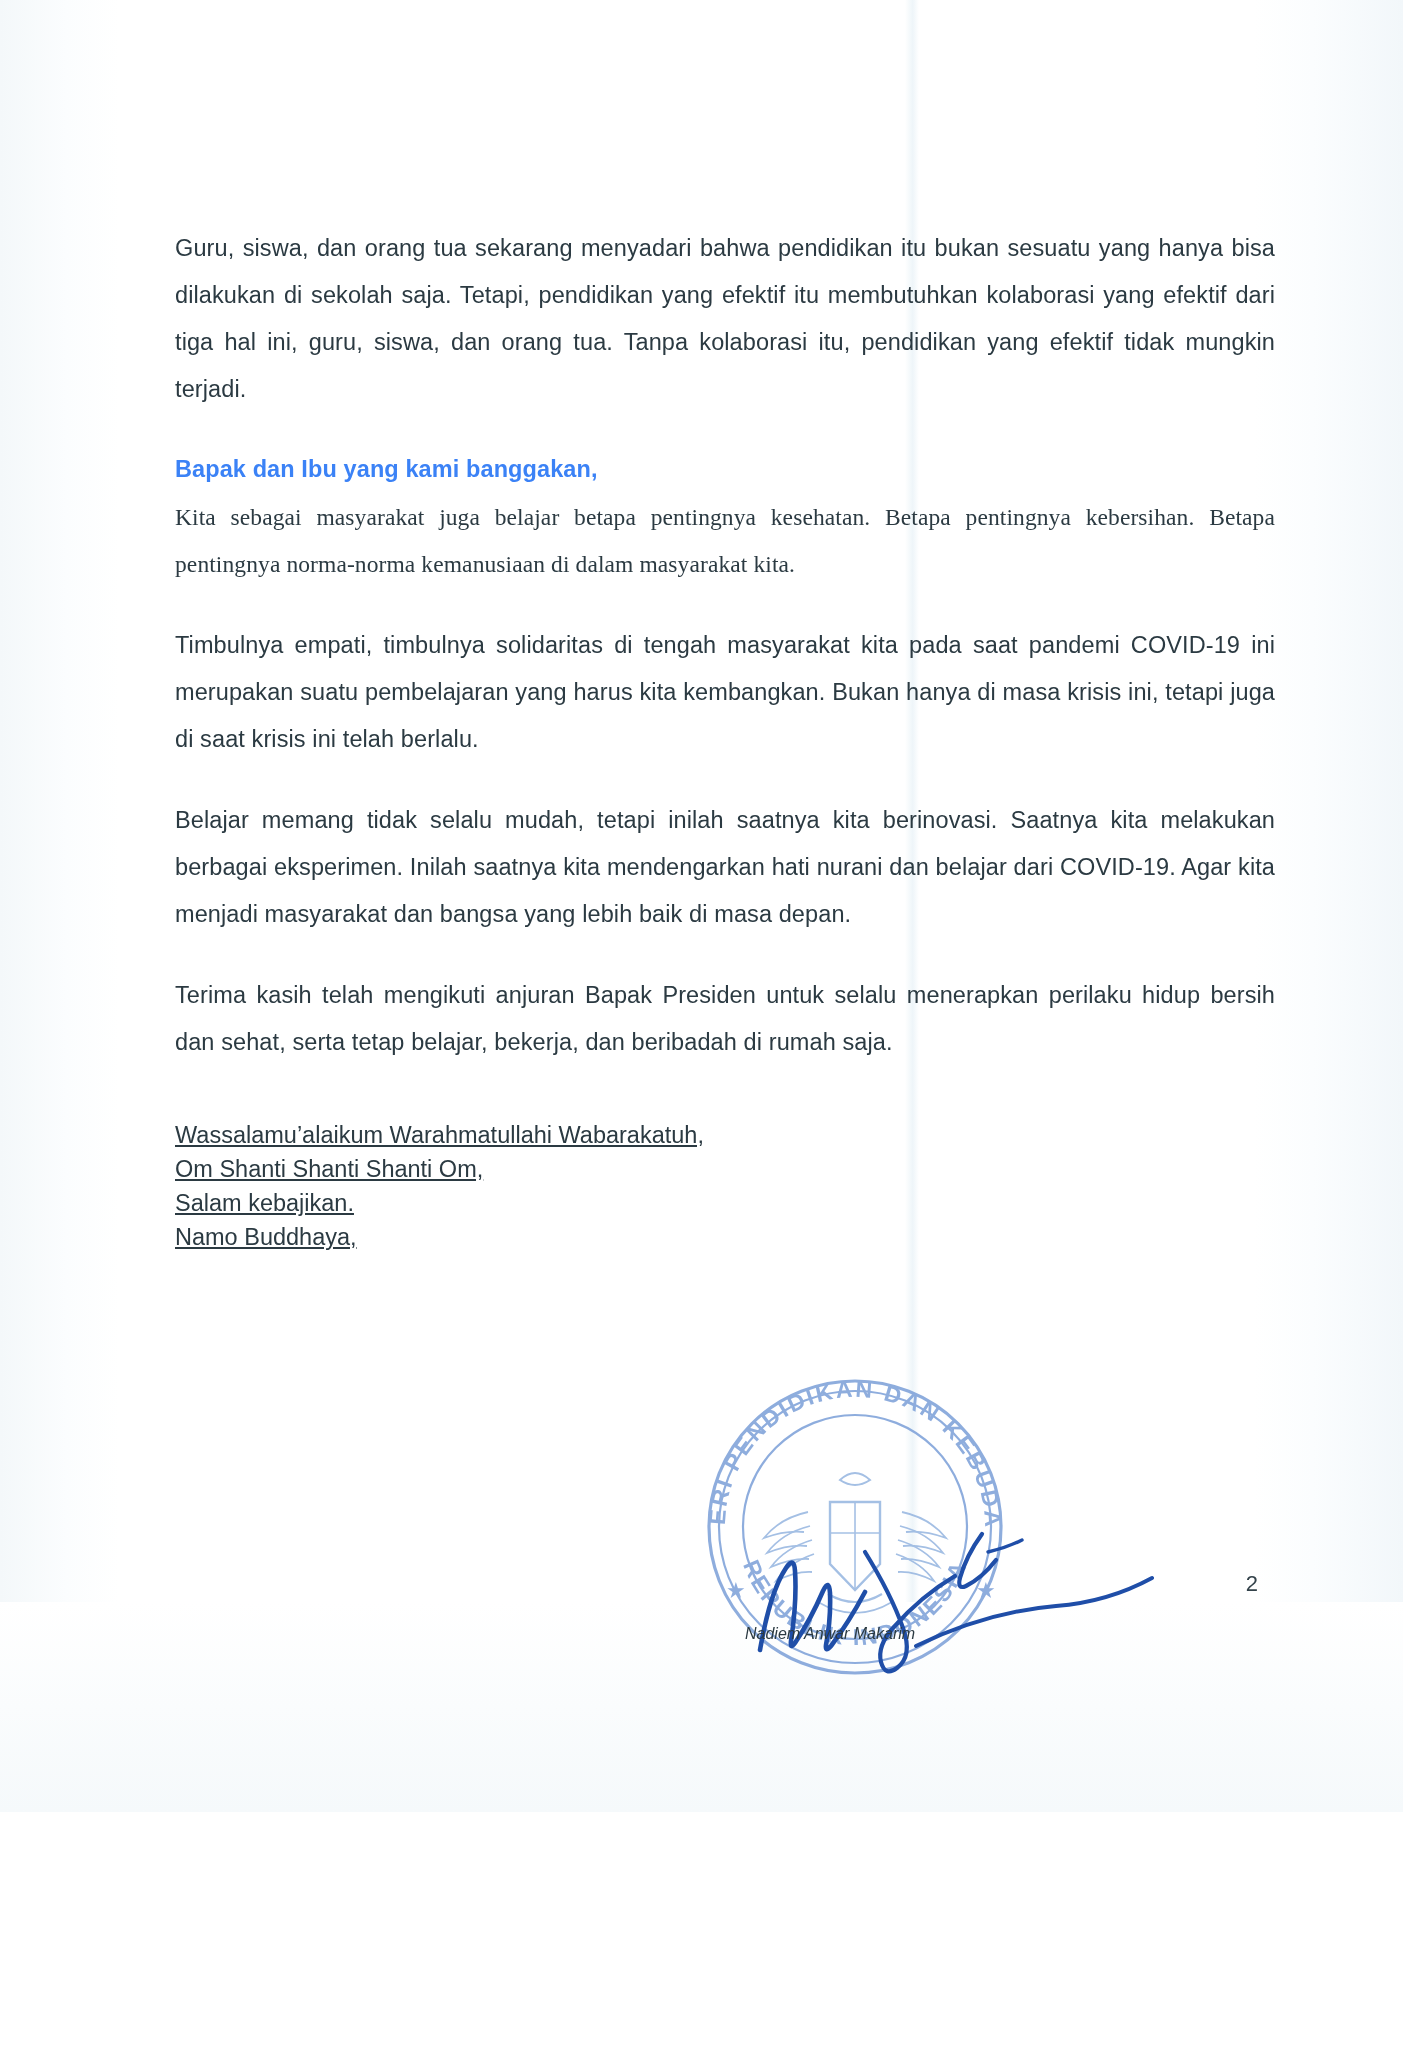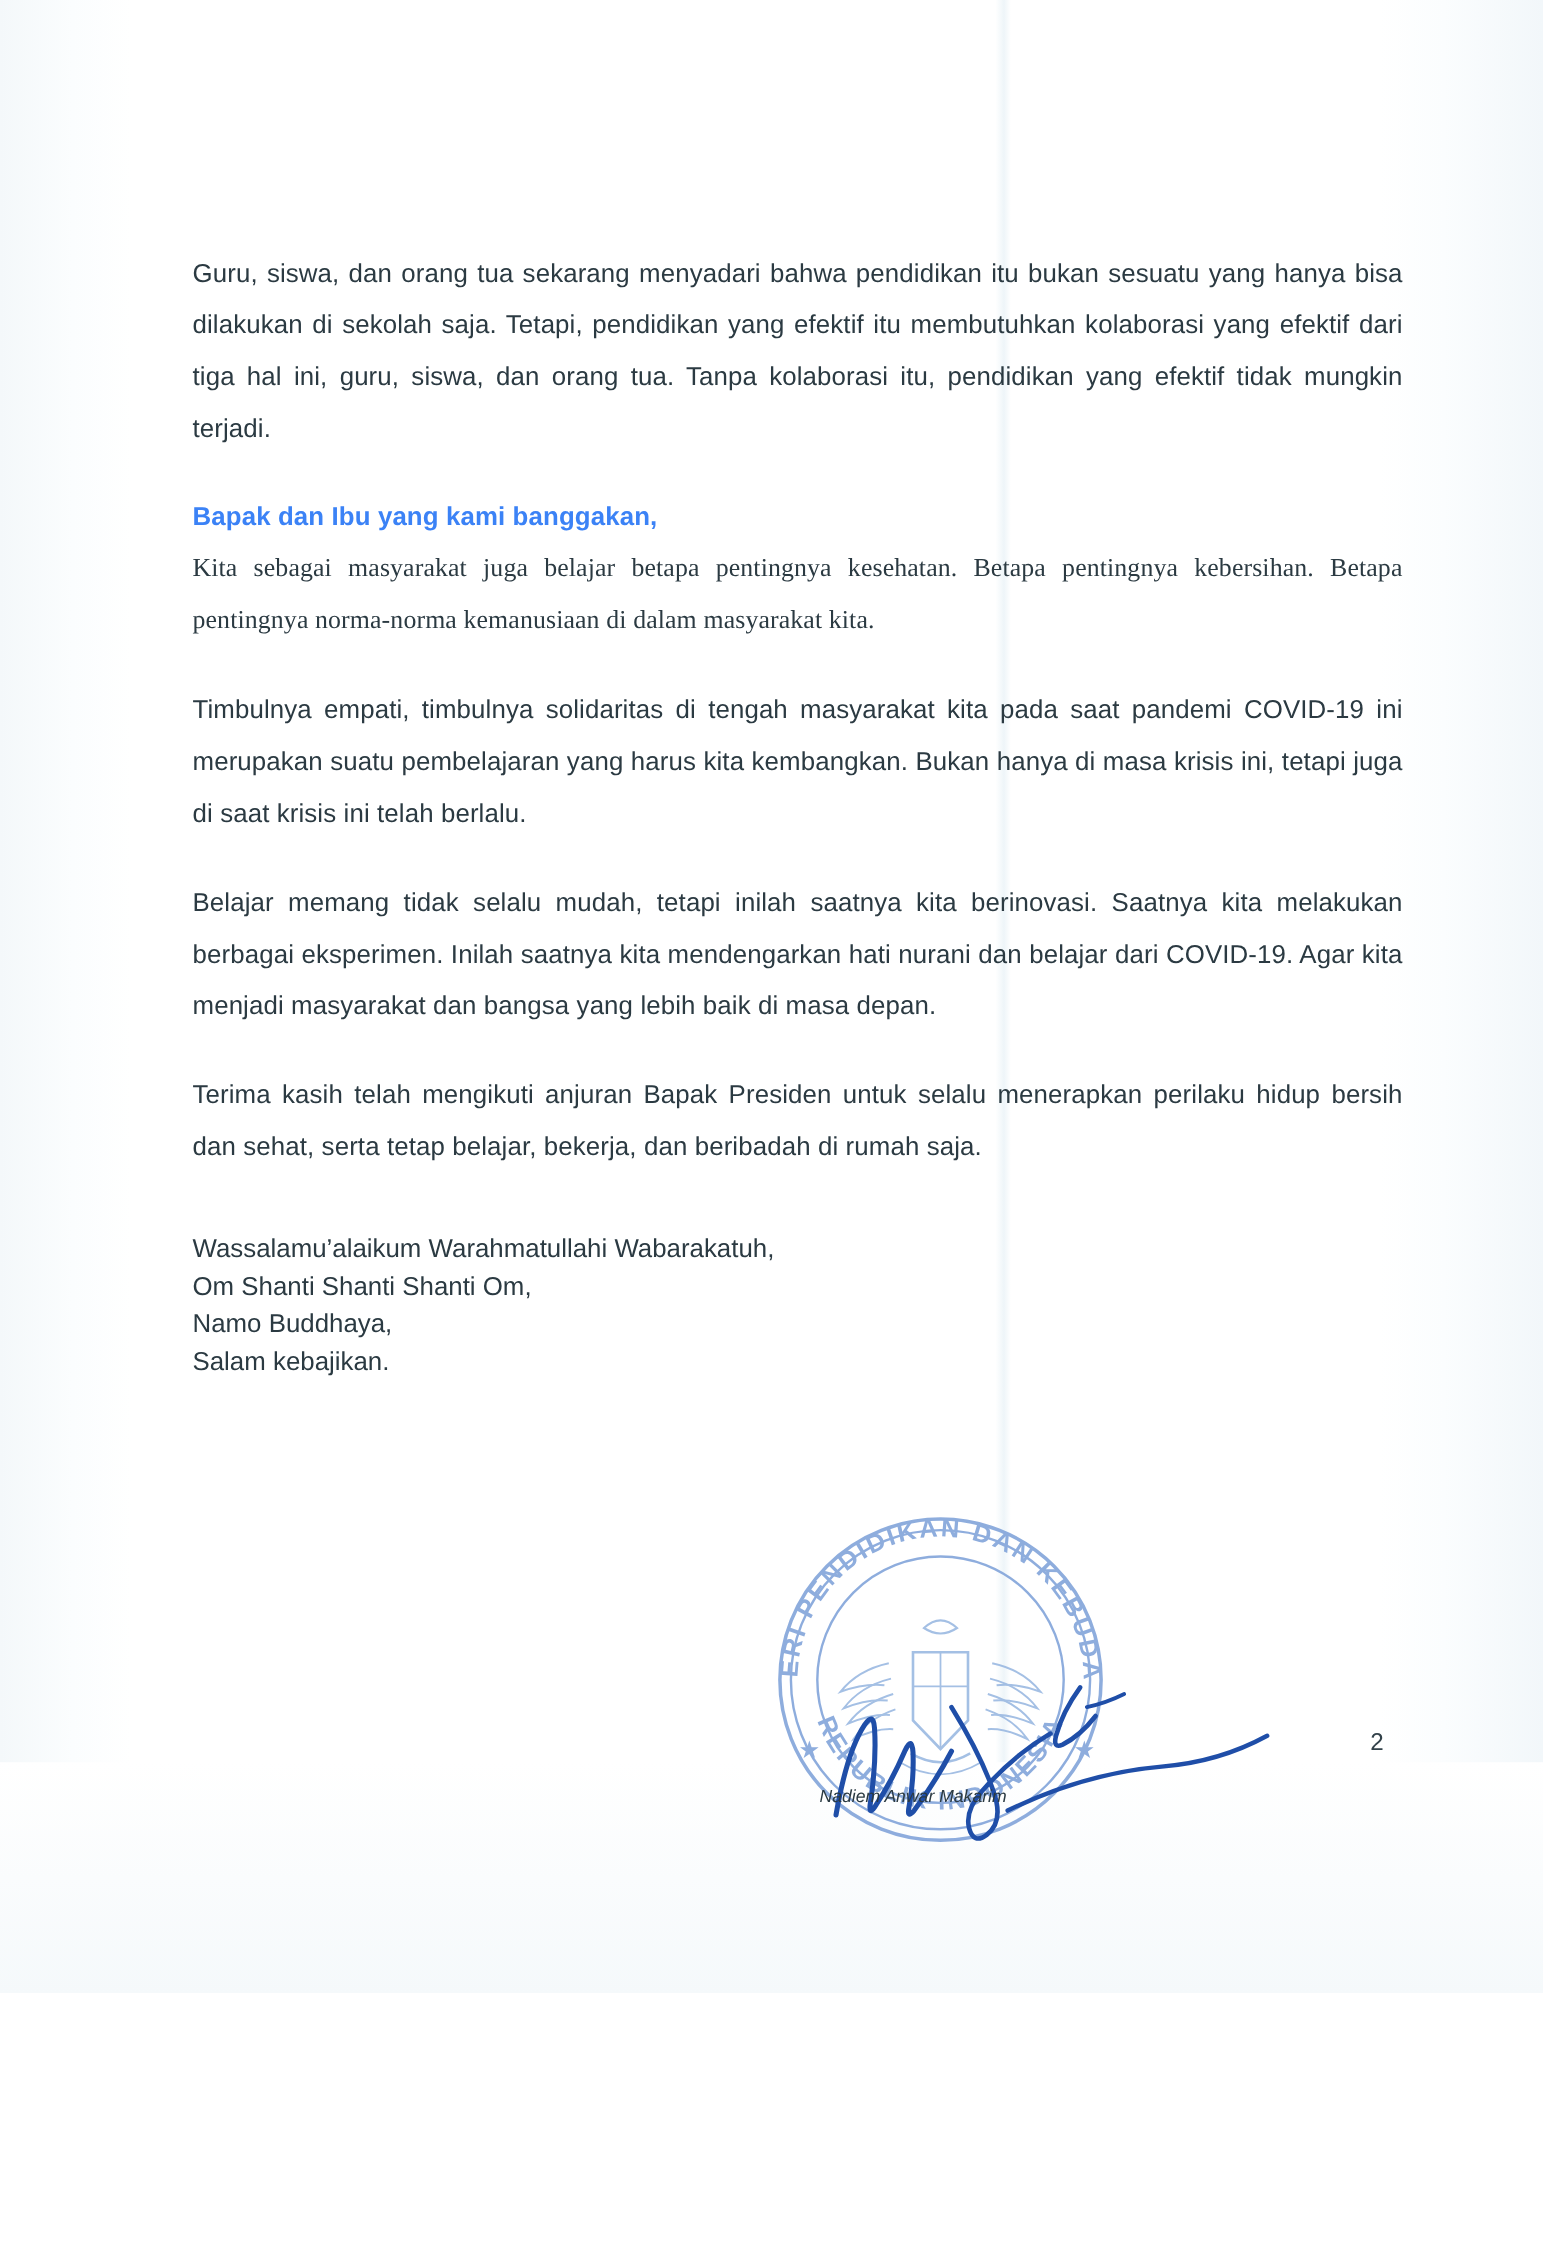--- a/index.html
+++ b/index.html
@@ -75,20 +75,21 @@
   .par-after-salutation {
     margin-top: 0;
     font-family: Liberation Serif, serif;
   }
 
   .closing-block {
     margin-top: 52px;
     font-size: 23.5px;
     line-height: 34px;
     color: #2b3a42;
+    text-decoration: underline;
   }
   .closing-block div { white-space: nowrap; }
 
   
   .sig-area {
     position: absolute;
     left: 700px;
     top: 1380px;
     width: 560px;
     height: 300px;
@@ -160,22 +161,22 @@
 
     <p class="body-par">Timbulnya empati, timbulnya solidaritas di tengah masyarakat kita pada saat pandemi COVID-19 ini merupakan suatu pembelajaran yang harus kita kembangkan. Bukan hanya di masa krisis ini, tetapi juga di saat krisis ini telah berlalu.</p>
 
     <p class="body-par">Belajar memang tidak selalu mudah, tetapi inilah saatnya kita berinovasi. Saatnya kita melakukan berbagai eksperimen. Inilah saatnya kita mendengarkan hati nurani dan belajar dari COVID-19. Agar kita menjadi masyarakat dan bangsa yang lebih baik di masa depan.</p>
 
     <p class="body-par">Terima kasih telah mengikuti anjuran Bapak Presiden untuk selalu menerapkan perilaku hidup bersih dan sehat, serta tetap belajar, bekerja, dan beribadah di rumah saja.</p>
 
     <div class="closing-block">
       <div>Wassalamu’alaikum Warahmatullahi Wabarakatuh,</div>
       <div>Om Shanti Shanti Shanti Om,</div>
+      <div>Salam kebajikan.</div>
       <div>Namo Buddhaya,</div>
-      <div>Salam kebajikan.</div>
     </div>
 
   </div>
 
   <div class="sig-area">
 
     <svg class="stamp" viewBox="0 0 330 330">
       <defs>
         <path id="arcTop" d="M 35,165 A 130,130 0 0 1 295,165" fill="none"></path>
         <path id="arcBottom" d="M 47,165 A 118,118 0 0 0 283,165" fill="none"></path>

